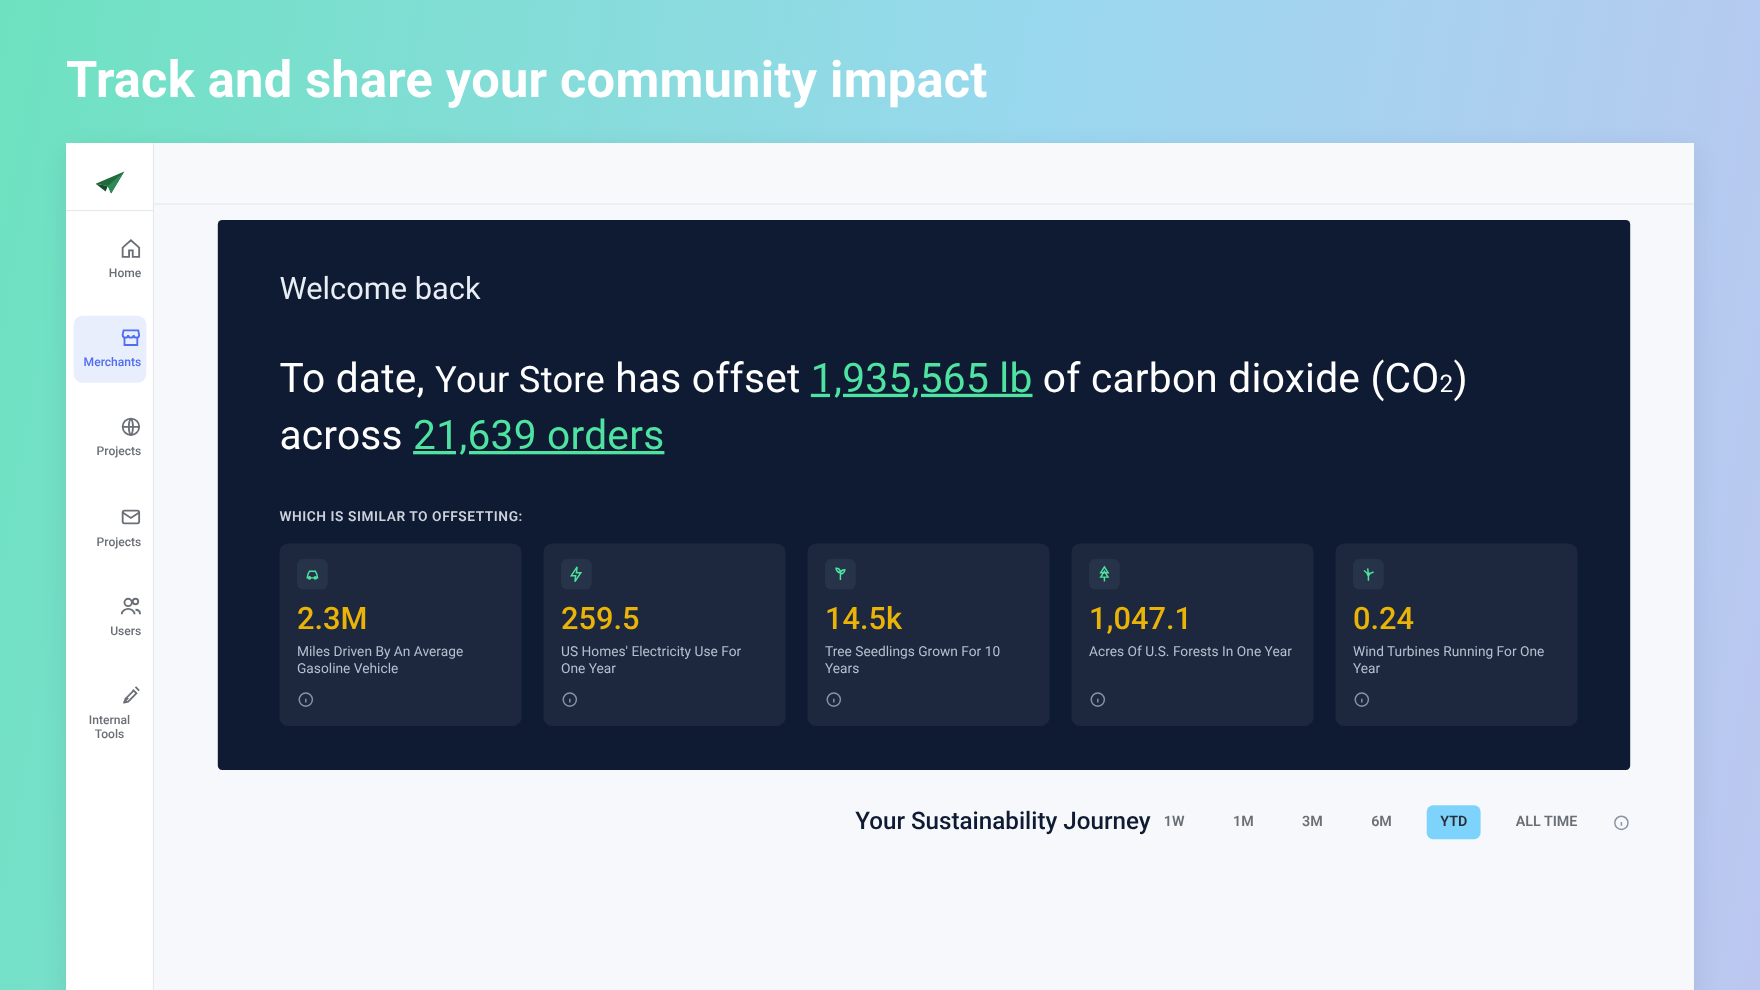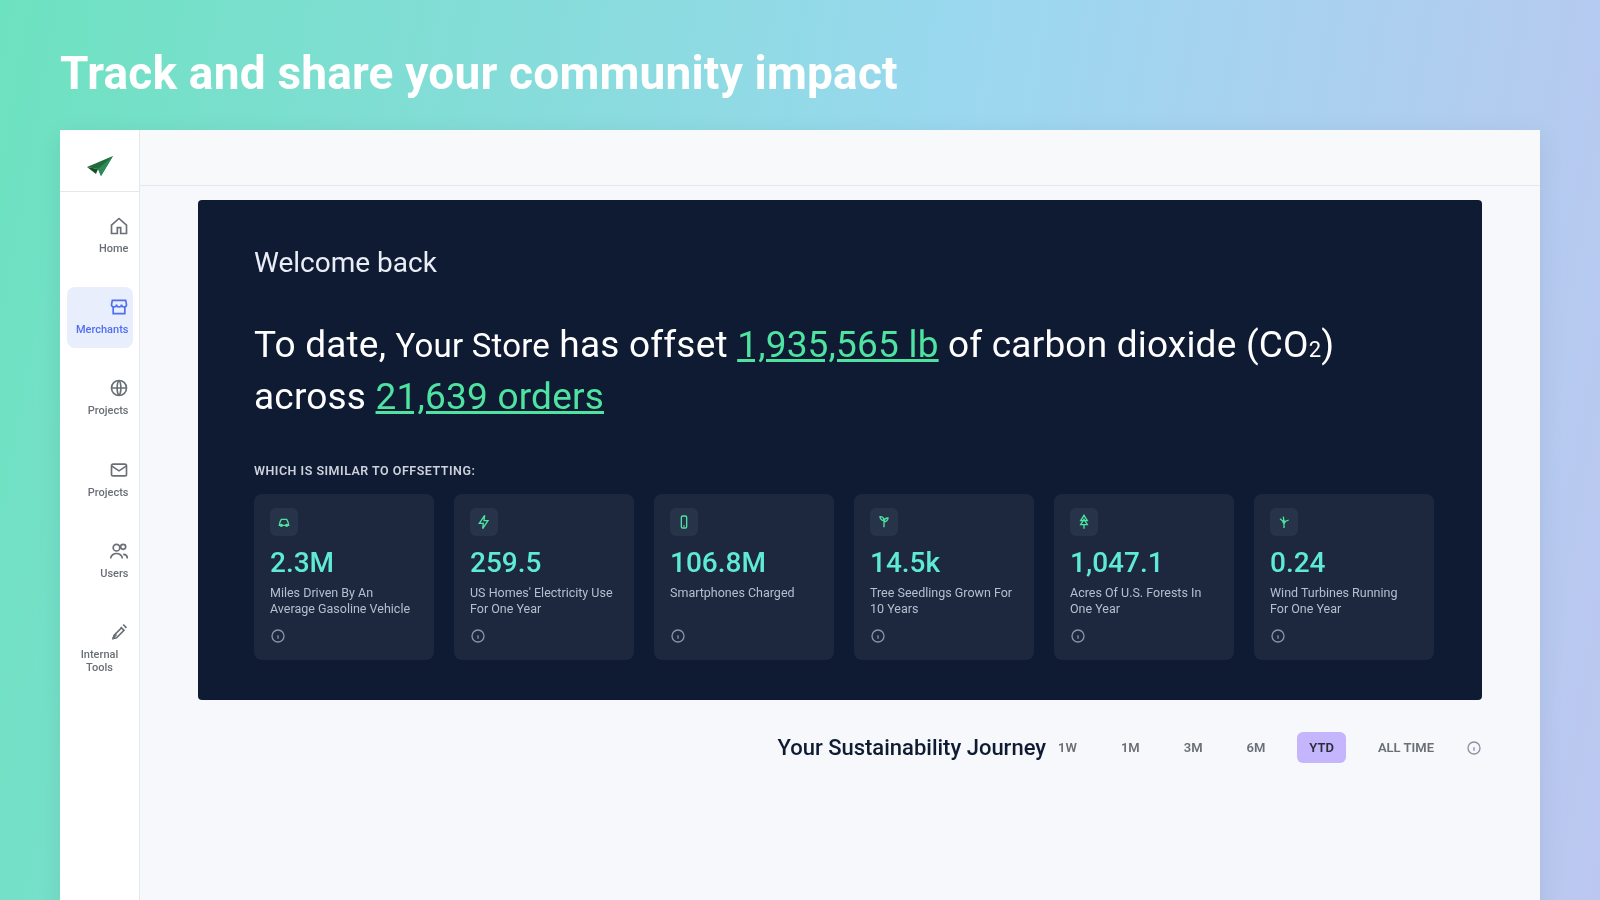--- a/index.html
+++ b/index.html
@@ -121,21 +121,21 @@
     width: 28px; height: 28px;
     border-radius: 6px;
     background: #263349;
     display:flex; align-items:center; justify-content:center;
     color: #4fe3a1;
     margin-bottom: 10px;
   }
   .card-value {
     font-size: 28px;
     font-weight: 500;
-    color: #5eead4;
+    color: #eab308;
     margin-bottom: 6px;
   }
   .card-desc {
     font-size: 12.5px;
     line-height: 1.35;
     color: #b7bfcf;
     flex:1;
   }
   .info-icon {
     width:16px; height:16px; margin-top:10px;
@@ -159,21 +159,21 @@
     font-size: 13px;
     font-weight: 600;
     color: #6a6f76;
   }
   .pill {
     padding: 8px 12px;
     border-radius: 6px;
     cursor: pointer;
   }
   .pill.active {
-    background: #c4b5fd;
+    background: #7dd3fc;
     color: #2a2f37;
   }
   .pill-info {
     width:16px; height:16px; color:#8a93a4;
   }
 </style>
 </head>
 <body>
 
 <div class="bg">
@@ -295,36 +295,20 @@
               <div class="card-value">259.5</div>
               <div class="card-desc">US Homes' Electricity Use For One Year</div>
               <div class="info-icon">
                 <svg width="16" height="16" viewBox="0 0 24 24" fill="none" stroke="currentColor" stroke-width="2">
                     <circle cx="12" cy="12" r="9"></circle>
                     <path d="M12 8h.01M11 12h1v4"></path>
                   </svg>
               </div>
             </div>
 
-            <div class="card">
-              <div class="card-icon">
-                <svg width="16" height="16" viewBox="0 0 24 24" fill="none" stroke="currentColor" stroke-width="2">
-                    <rect x="8" y="3" width="8" height="18" rx="2"></rect>
-                    <path d="M11 18h2"></path>
-                  </svg>
-              </div>
-              <div class="card-value">106.8M</div>
-              <div class="card-desc">Smartphones Charged</div>
-              <div class="info-icon">
-                <svg width="16" height="16" viewBox="0 0 24 24" fill="none" stroke="currentColor" stroke-width="2">
-                    <circle cx="12" cy="12" r="9"></circle>
-                    <path d="M12 8h.01M11 12h1v4"></path>
-                  </svg>
-              </div>
-            </div>
 
             <div class="card">
               <div class="card-icon">
                 <svg width="16" height="16" viewBox="0 0 24 24" fill="none" stroke="currentColor" stroke-width="2">
                     <path d="M12 20V10M12 10C9 10 6 7 6 4c3 0 6 2 6 6zM12 12c3 0 6-3 6-6-3 0-6 2-6 6z"></path>
                   </svg>
               </div>
               <div class="card-value">14.5k</div>
               <div class="card-desc">Tree Seedlings Grown For 10 Years</div>
               <div class="info-icon">

